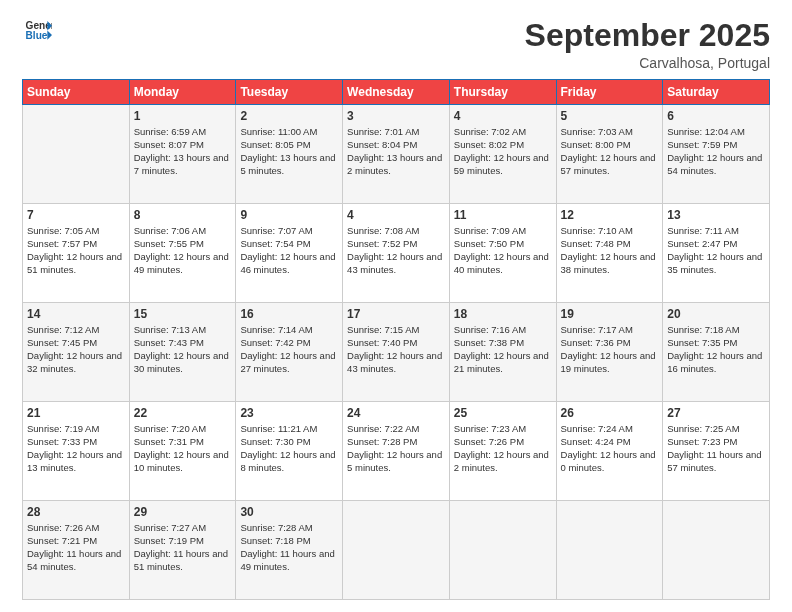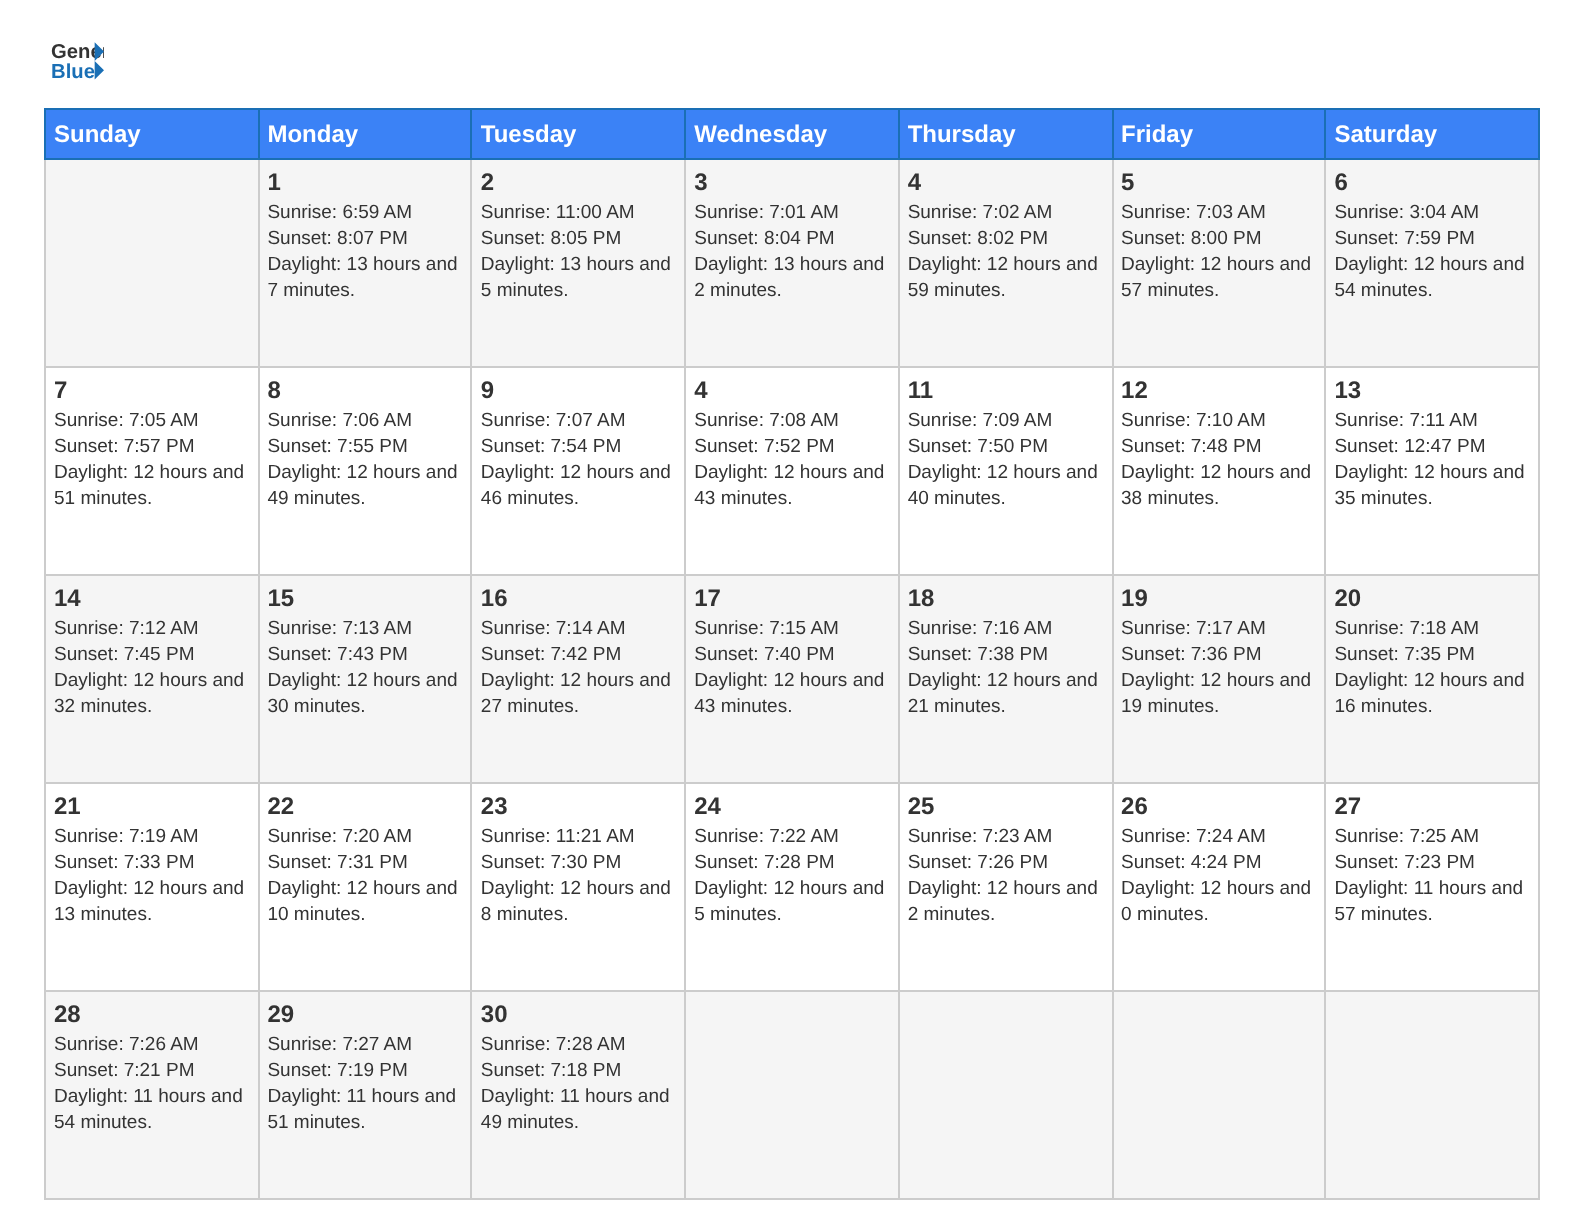--- a/index.html
+++ b/index.html
@@ -48,21 +48,21 @@
       margin-top: 2px;
     }
     .calendar {
       flex: 1;
       border: 1px solid #ccc;
       border-collapse: collapse;
       width: 100%;
       table-layout: fixed;
     }
     .calendar th {
-      background: #3b82f6;
+      background: #ef4444;
       color: #fff;
       font-size: 12px;
       font-weight: bold;
       padding: 5px 4px;
       text-align: left;
       border: 1px solid #1a6fb5;
     }
     .calendar td {
       border: 1px solid #ccc;
       vertical-align: top;
@@ -92,20 +92,24 @@
 <body>
 
 <div class="page">
   <div class="header">
     <div class="logo">
       <svg class="logo-icon" viewBox="0 0 36 36">
         <text x="2" y="14" font-size="13" font-weight="bold" fill="#333" font-family="Arial">General</text>
         <text x="2" y="27" font-size="13" font-weight="bold" fill="#1a6fb5" font-family="Arial">Blue</text>
         <polygon points="30,4 36,10 30,16 36,22 30,28" fill="#1a6fb5"></polygon>
       </svg>
+    </div>
+    <div class="title-block">
+      <div class="month-title">September 2025</div>
+      <div class="location">Carvalhosa, Portugal</div>
     </div>
   </div>
 
   <table class="calendar">
     <thead>
       <tr>
         <th>Sunday</th>
         <th>Monday</th>
         <th>Tuesday</th>
         <th>Wednesday</th>
@@ -142,21 +146,21 @@
           <span>Daylight: 12 hours and 59 minutes.</span>
         </td>
           <td>
           <span class="day-num">5</span>
           <span>Sunrise: 7:03 AM</span><br>
           <span>Sunset: 8:00 PM</span><br>
           <span>Daylight: 12 hours and 57 minutes.</span>
         </td>
           <td>
           <span class="day-num">6</span>
-          <span>Sunrise: 3:04 AM</span><br>
+          <span>Sunrise: 12:04 AM</span><br>
           <span>Sunset: 7:59 PM</span><br>
           <span>Daylight: 12 hours and 54 minutes.</span>
         </td>
         </tr>
         <tr class="row-white">
           <td>
           <span class="day-num">7</span>
           <span>Sunrise: 7:05 AM</span><br>
           <span>Sunset: 7:57 PM</span><br>
           <span>Daylight: 12 hours and 51 minutes.</span>
@@ -187,21 +191,21 @@
         </td>
           <td>
           <span class="day-num">12</span>
           <span>Sunrise: 7:10 AM</span><br>
           <span>Sunset: 7:48 PM</span><br>
           <span>Daylight: 12 hours and 38 minutes.</span>
         </td>
           <td>
           <span class="day-num">13</span>
           <span>Sunrise: 7:11 AM</span><br>
-          <span>Sunset: 12:47 PM</span><br>
+          <span>Sunset: 2:47 PM</span><br>
           <span>Daylight: 12 hours and 35 minutes.</span>
         </td>
         </tr>
         <tr class="row-shaded">
           <td>
           <span class="day-num">14</span>
           <span>Sunrise: 7:12 AM</span><br>
           <span>Sunset: 7:45 PM</span><br>
           <span>Daylight: 12 hours and 32 minutes.</span>
         </td>

